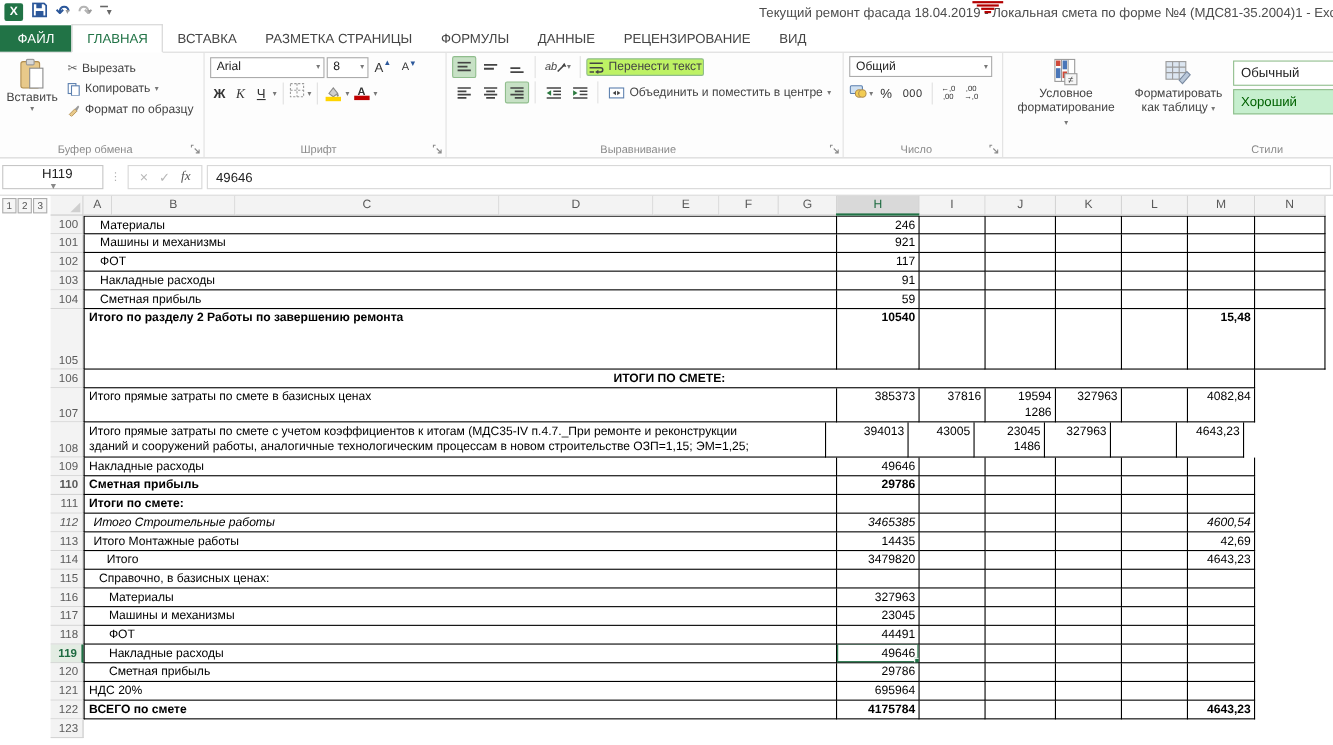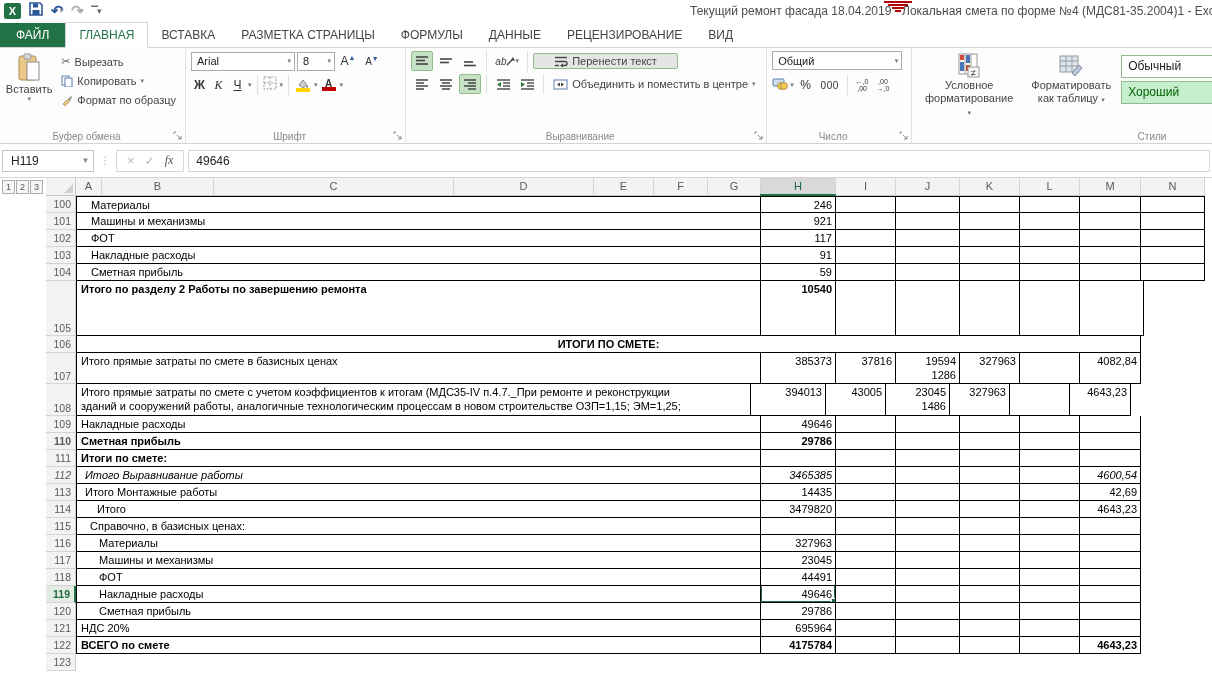--- a/index.html
+++ b/index.html
@@ -30,21 +30,21 @@
   .tab.active { background:#fff; color:#217346; border:1px solid #d4d4d4; border-bottom:1px solid #fff; margin-bottom:-1px; }
 
   
   .ribbon { position:relative; height:96px; background:#fdfdfd; display:flex; border-bottom:1px solid #d4d4d4; }
   .group { position:relative; border-right:1px solid #e2e2e2; padding:3px 5px 16px 5px; }
   .glabel { position:absolute; bottom:1px; left:0; right:12px; text-align:center; font-size:10px; color:#8a8a8a; white-space:nowrap; }
   .launcher { position:absolute; bottom:3px; right:3px; width:9px; height:9px; }
   .launcher svg { display:block; }
   .rowline { display:flex; align-items:center; gap:2px; }
   .rbtn { display:flex; align-items:center; gap:4px; font-size:11px; color:#444; padding:2px 4px; border-radius:2px; white-space:nowrap; }
-  .rbtn.on { background:#e5e5e5; border:1px solid #8fbd8c; padding:1px 20px; }
+  .rbtn.on { background:#bef264; border:1px solid #8fbd8c; padding:1px 1px; }
   .ibtn { display:flex; align-items:center; justify-content:center; width:22px; height:20px; border-radius:2px; }
   .ibtn.on { background:#c7e1c5; border:1px solid #8fbd8c; }
   .drop { font-size:7px; color:#777; }
   .combo { display:flex; align-items:center; justify-content:space-between; border:1px solid #ababab; background:#fff;
            height:19px; font-size:11px; color:#222; padding:0 3px 0 5px; }
   .sep-v { width:1px; height:20px; background:#e0e0e0; margin:0 3px; }
 
   
   .paste-btn { display:flex; flex-direction:column; align-items:center; width:52px; padding-top:2px; font-size:11px; color:#444; }
   .clip-col { display:flex; flex-direction:column; justify-content:flex-start; gap:3px; padding-top:2px; }
@@ -62,21 +62,21 @@
 
   
   .bigbtn { display:flex; flex-direction:column; align-items:center; justify-content:flex-start; font-size:11px; color:#444;
             padding:2px 8px; line-height:13px; text-align:center; }
   .style-gallery { display:flex; flex-direction:column; gap:3px; padding-top:4px; }
   .style-cell { width:130px; height:23px; border:1px solid #cfcfcf; font-size:12px; padding:3px 6px; background:#fff; color:#222; }
   .style-cell.selected { border:1px solid #8fbd8c; }
 
   
   .fbar { height:34px; display:flex; align-items:center; padding:5px 2px 5px 2px; background:#fff; border-bottom:1px solid #d4d4d4; gap:4px; }
-  .namebox { width:92px; height:22px; border:1px solid #c6c6c6; display:flex; align-items:center; font-size:12px; color:#222; }
+  .namebox { width:92px; height:22px; border:1px solid #c6c6c6; display:flex; align-items:center; font-size:12px; color:#222;flex-direction:column; }
   .namebox .nval { flex:1; padding-left:8px; }
   .namebox .nd { width:16px; text-align:center; color:#888; font-size:8px; border-left:1px solid transparent; }
   .fdots { color:#b0b0b0; font-size:10px; letter-spacing:0; padding:0 2px; }
   .fxbox { height:22px; border:1px solid #d8d8d8; display:flex; align-items:center; gap:10px; padding:0 10px; }
   .fxbox .x { color:#b8b8b8; font-size:13px; }
   .fxbox .ok { color:#b8b8b8; font-size:12px; }
   .fxbox .fx { color:#555; font-size:12px; font-style:italic; font-family:"Liberation Serif", serif; }
   .finput { flex:1; height:22px; border:1px solid #d8d8d8; font-size:12px; color:#222; display:flex; align-items:center; padding-left:7px; }
 
   
@@ -541,20 +541,21 @@
         </div>
         <div class="grid-row" style="height: 55px;">
           <div class="gutter" style="width: 46px;"></div>
           <div class="rowhdr numbottom">105</div>
           <div class="cell lbl bold ml" style="width: 685px; padding-left: 4px;">Итого по разделу 2 Работы по завершению ремонта</div>
           <div class="cell num bold ml" style="width: 75px; text-align: right;">10540</div>
           <div class="cell num bold ml" style="width: 60px;"></div>
           <div class="cell num bold ml" style="width: 64px;"></div>
           <div class="cell num bold ml" style="width: 60px;"></div>
           <div class="cell num bold ml" style="width: 60px;"></div>
+          <div class="cell num bold ml" style="width: 61px;">15,48</div>
           <div class="cell num" style="width: 64px;"></div>
         </div>
         <div class="grid-row" style="height: 17px;">
           <div class="gutter" style="width: 46px;"></div>
           <div class="rowhdr">106</div>
           <div class="cell lbl ctr" style="width: 1065px;">ИТОГИ ПО СМЕТЕ:</div>
         </div>
         <div class="grid-row" style="height: 31px;">
           <div class="gutter" style="width: 46px;"></div>
           <div class="rowhdr numbottom">107</div>
@@ -606,21 +607,21 @@
           <div class="cell num bold" style="width: 75px;"></div>
           <div class="cell num bold" style="width: 60px;"></div>
           <div class="cell num bold" style="width: 64px;"></div>
           <div class="cell num bold" style="width: 60px;"></div>
           <div class="cell num bold" style="width: 60px;"></div>
           <div class="cell num bold" style="width: 61px;"></div>
         </div>
         <div class="grid-row" style="height: 17px; font-style: italic;">
           <div class="gutter" style="width: 46px;"></div>
           <div class="rowhdr">112</div>
-          <div class="cell lbl" style="width: 685px; padding-left: 8px;">Итого Выравнивание работы</div>
+          <div class="cell lbl" style="width: 685px; padding-left: 8px;">Итого Строительные работы</div>
           <div class="cell num" style="width: 75px;">3465385</div>
           <div class="cell num" style="width: 60px;"></div>
           <div class="cell num" style="width: 64px;"></div>
           <div class="cell num" style="width: 60px;"></div>
           <div class="cell num" style="width: 60px;"></div>
           <div class="cell num" style="width: 61px;">4600,54</div>
         </div>
         <div class="grid-row" style="height: 17px;">
           <div class="gutter" style="width: 46px;"></div>
           <div class="rowhdr">113</div>

